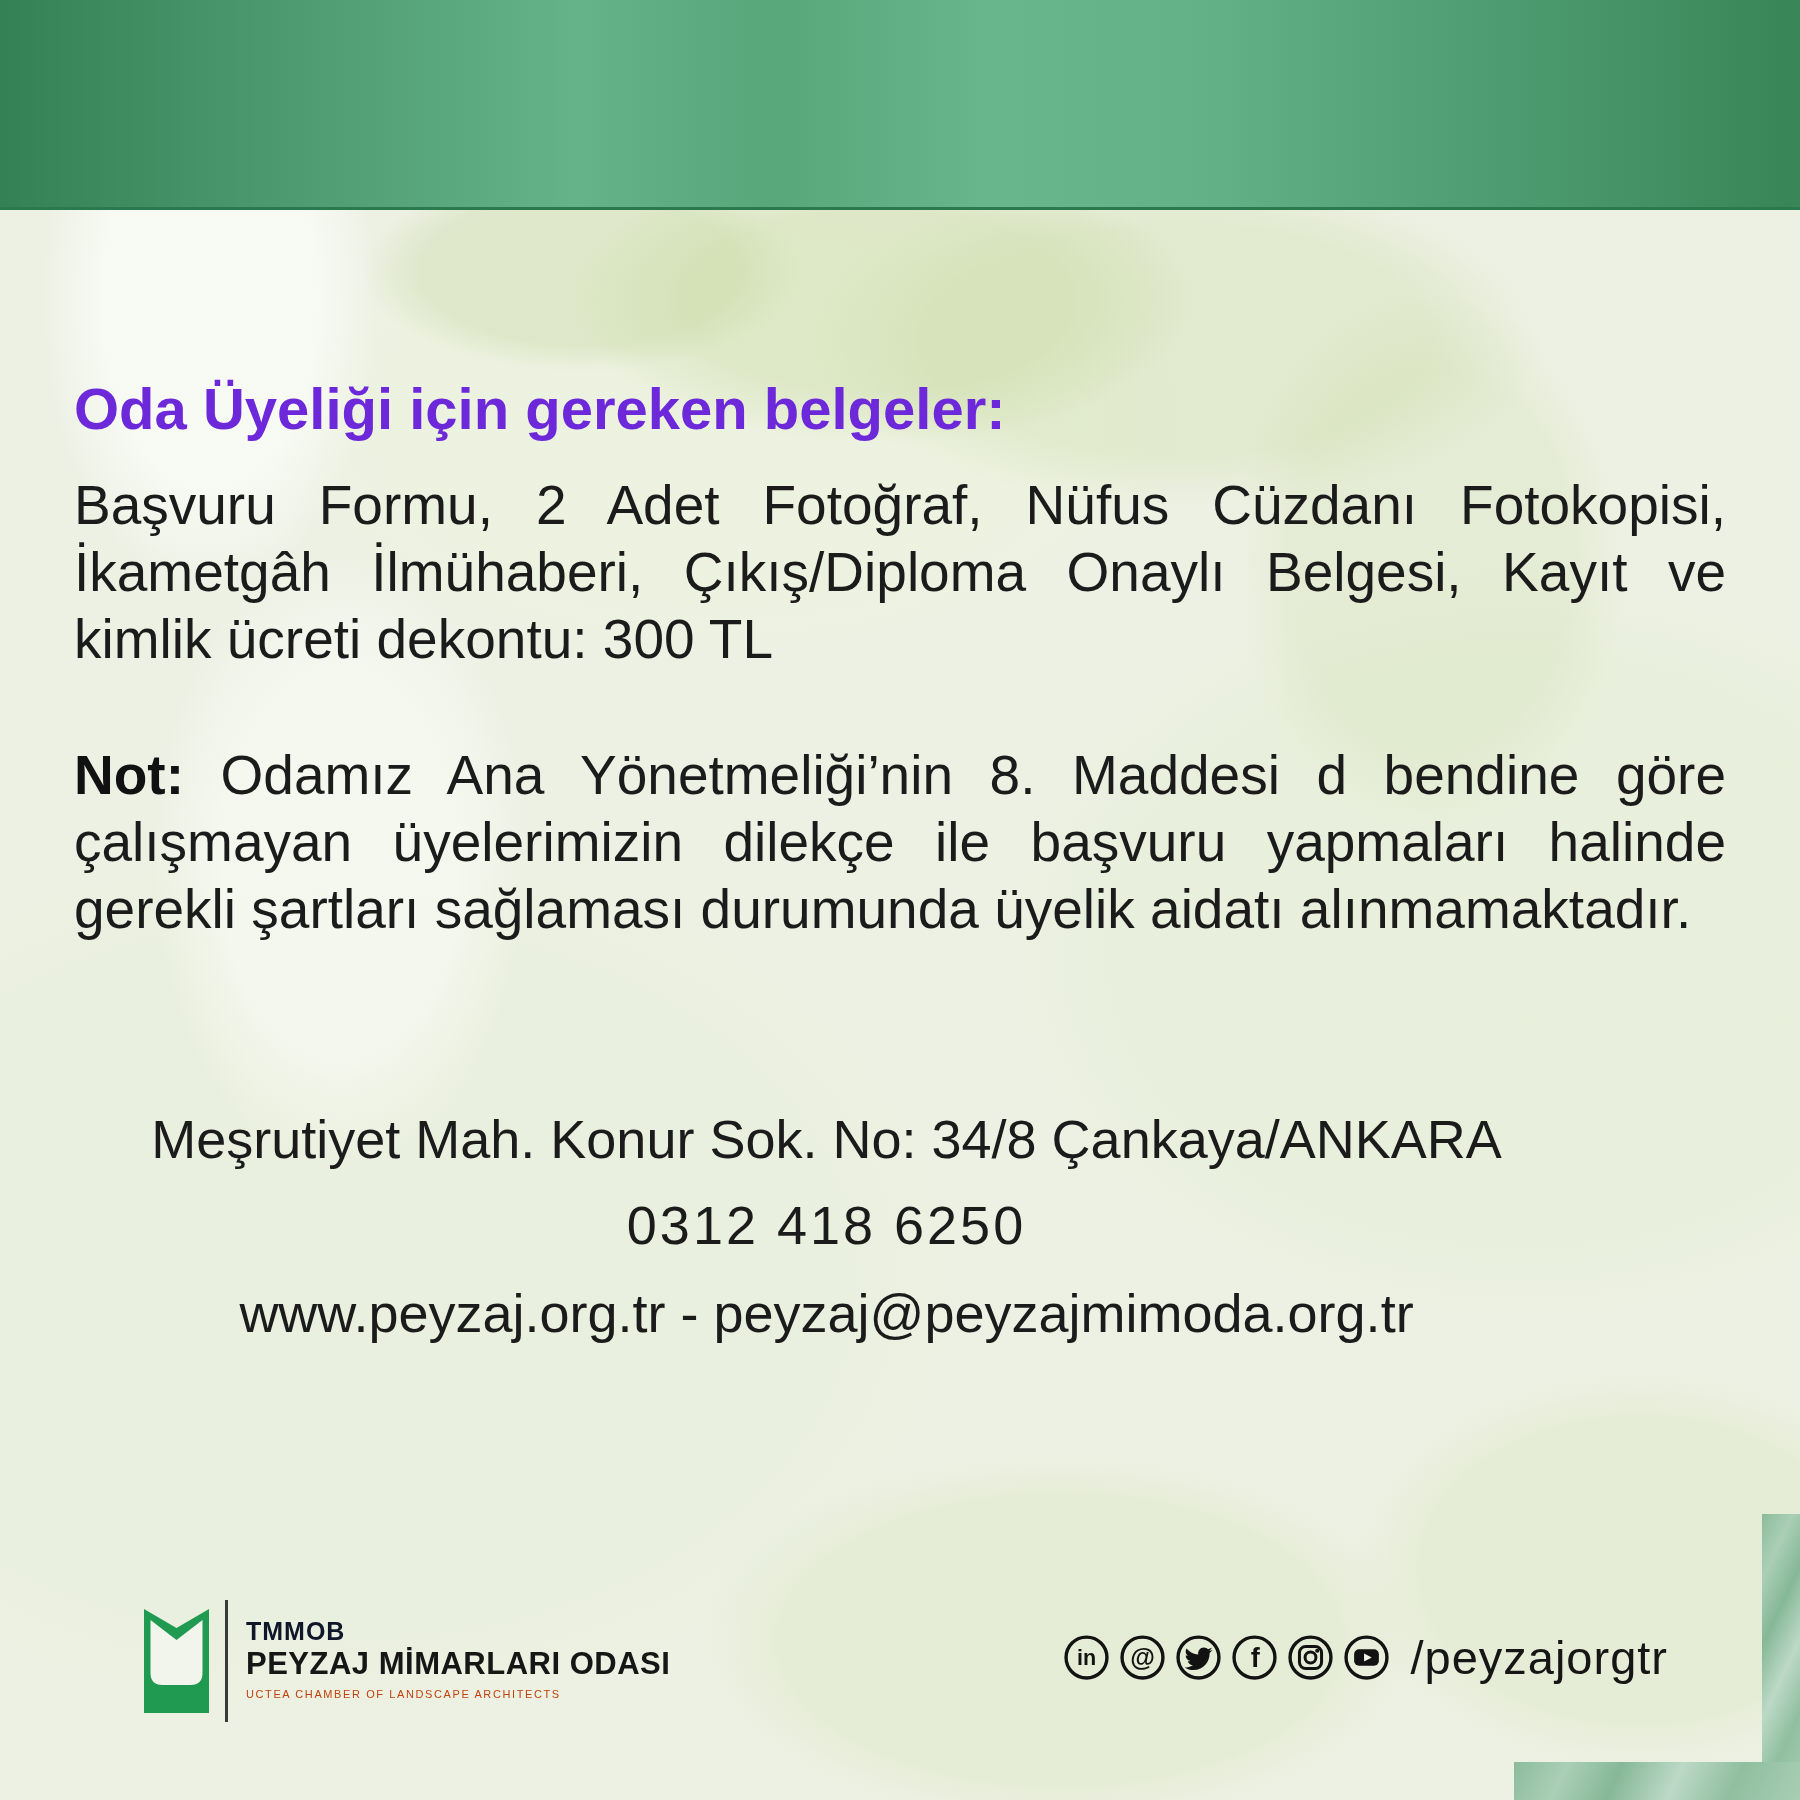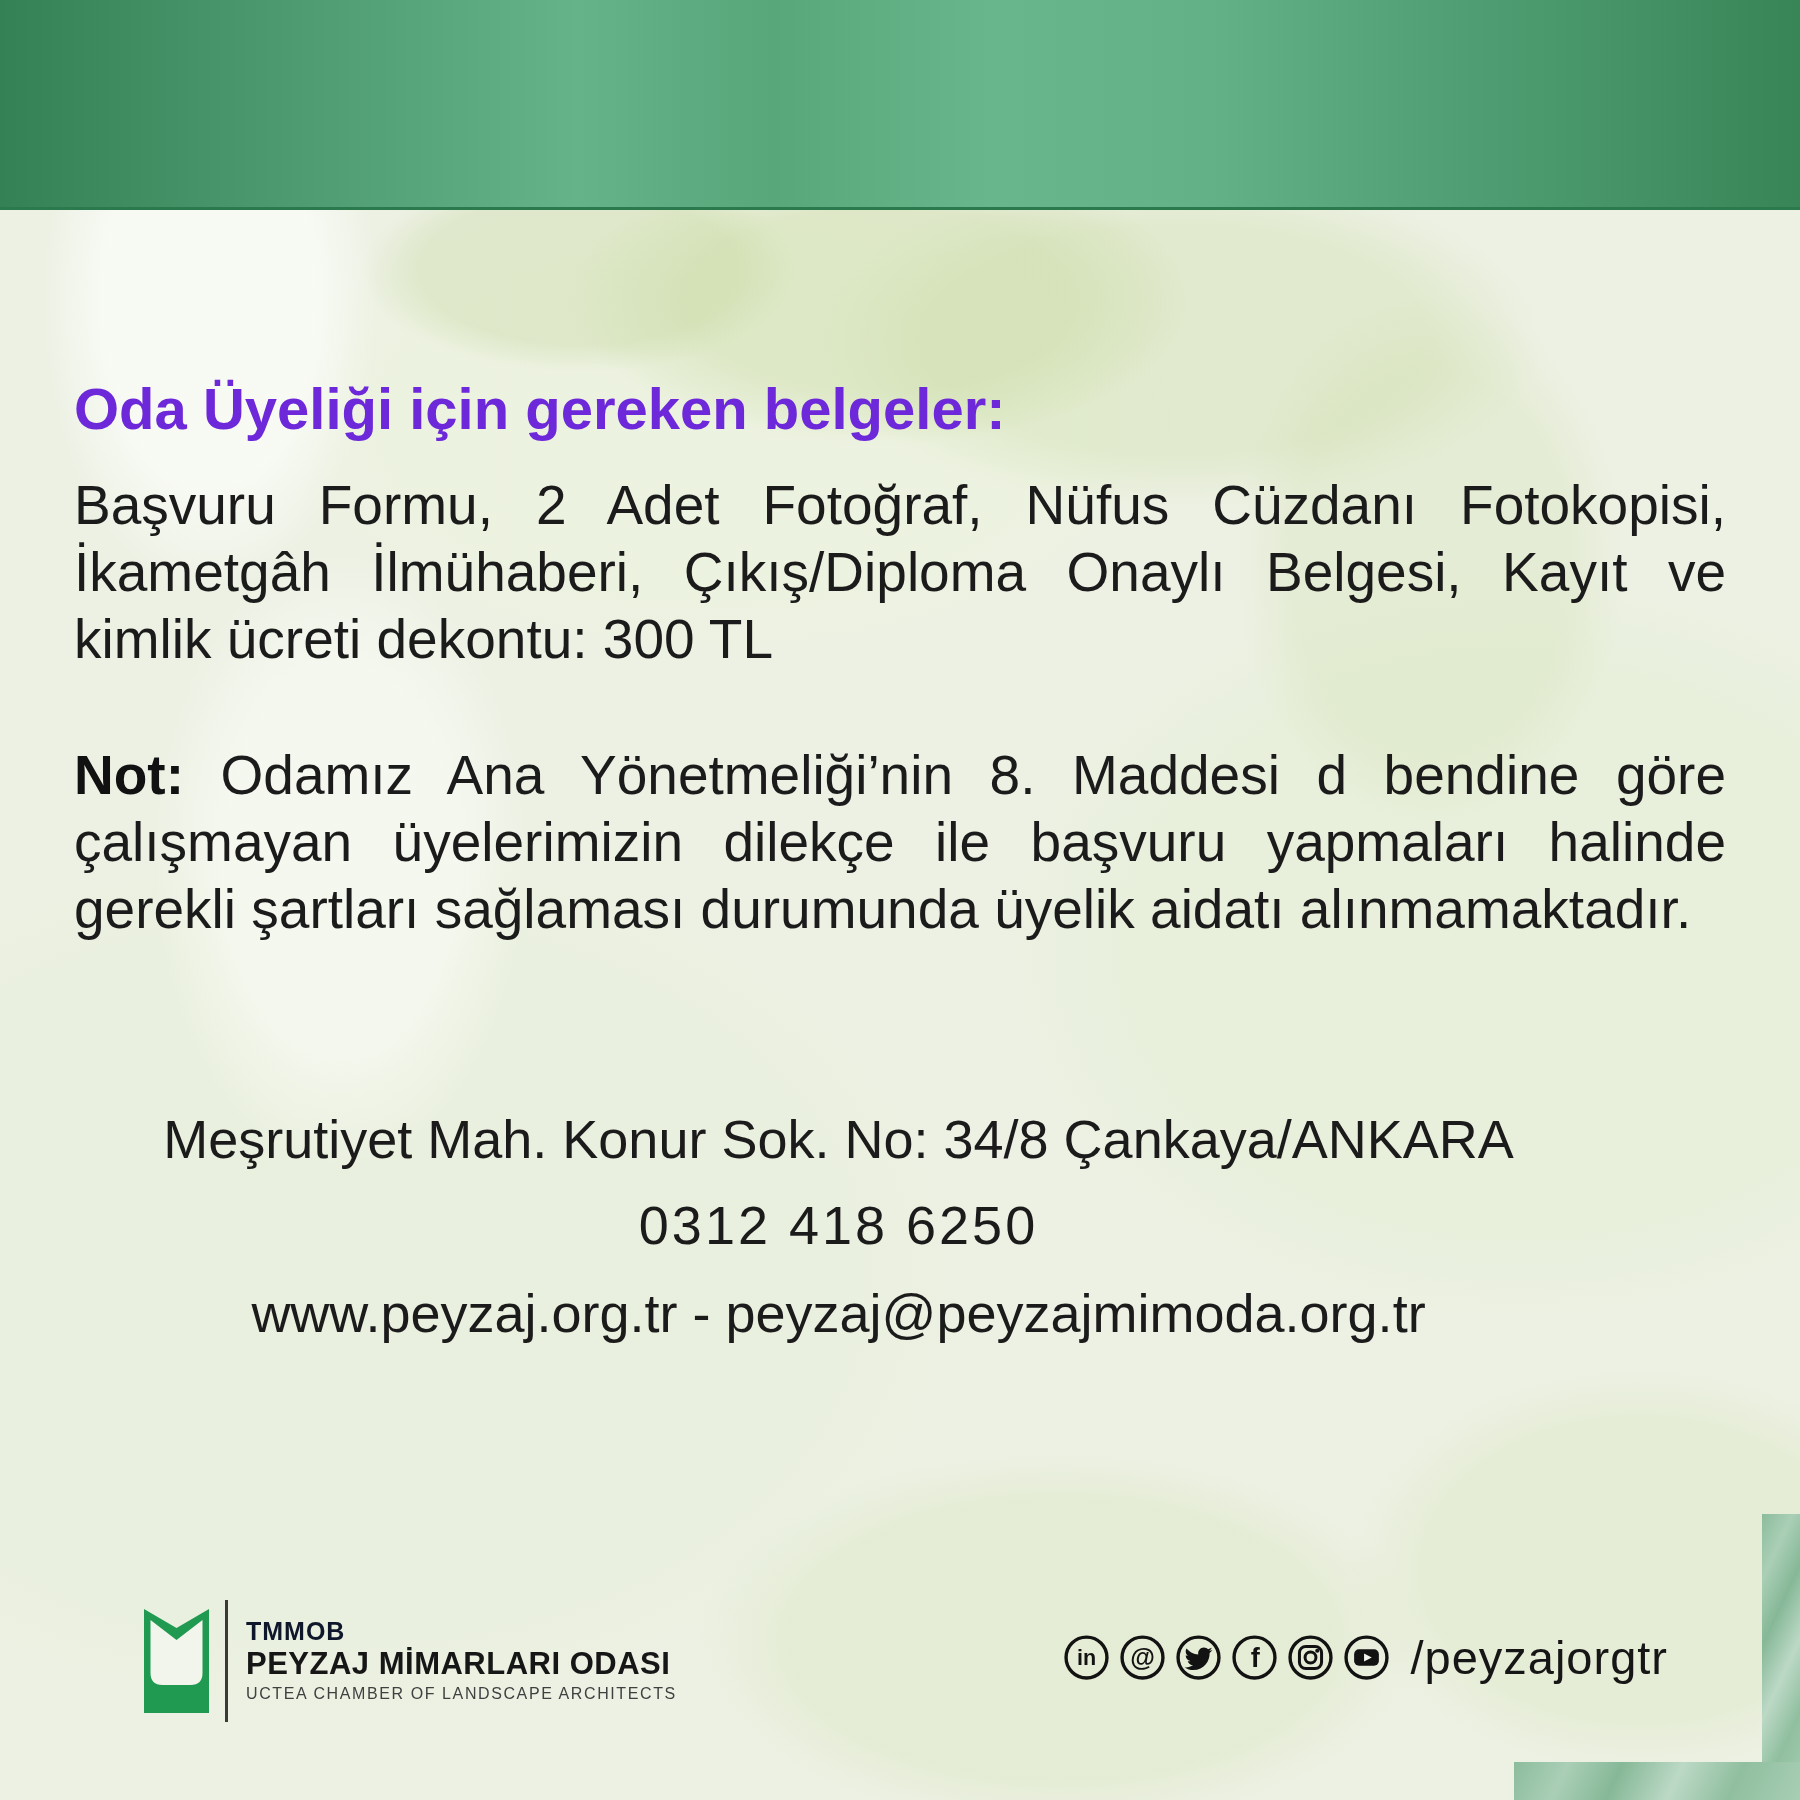--- a/index.html
+++ b/index.html
@@ -50,39 +50,39 @@
   .para{
     position:absolute;left:74px;width:1652px;
     font-size:55px;font-weight:400;line-height:67px;
     text-align:justify;text-justify:inter-word;color:#1b1b1b;
     margin:0;
   }
   .para.p1{top:472px;}
   .para.p2{top:742px;}
   .para strong{font-weight:800;color:#111;}
   .center-line{
-    position:absolute;left:12px;width:1653px;text-align:center;
+    position:absolute;left:0;width:1653px;text-align:center;
     font-size:54px;font-weight:400;color:#1b1b1b;
   }
   .addr{top:1108px;}
   .phone{top:1194px;letter-spacing:3px;}
   .web{top:1282px;}
   
   .brand{
     position:absolute;left:144px;top:1600px;
     display:flex;align-items:center;
   }
   .brand .mark{display:block;}
   .brand .divider{
     width:3px;height:122px;background:#3a3a39;margin:0 18px 0 16px;
   }
   .brand .names{display:flex;flex-direction:column;justify-content:center;}
   .brand .tmmob{font-size:25px;font-weight:700;letter-spacing:1px;color:#0f172a;line-height:30px;}
   .brand .org{font-size:31px;font-weight:700;letter-spacing:0.5px;color:#161616;line-height:36px;}
-  .brand .uctea{font-size:16px;font-weight:400;letter-spacing:1.6px;color:#404040;line-height:24px;}
+  .brand .uctea{font-size:11px;font-weight:400;letter-spacing:1.6px;color:#c2410c;line-height:24px;}
   
   .social{
     position:absolute;right:132px;top:1632px;height:50px;
     display:flex;align-items:center;gap:11px;
   }
   .social svg{display:block;width:45px;height:45px;}
   .social .handle{
     font-size:47px;font-weight:400;color:#161616;margin-left:10px;letter-spacing:1px;
   }
 </style>

